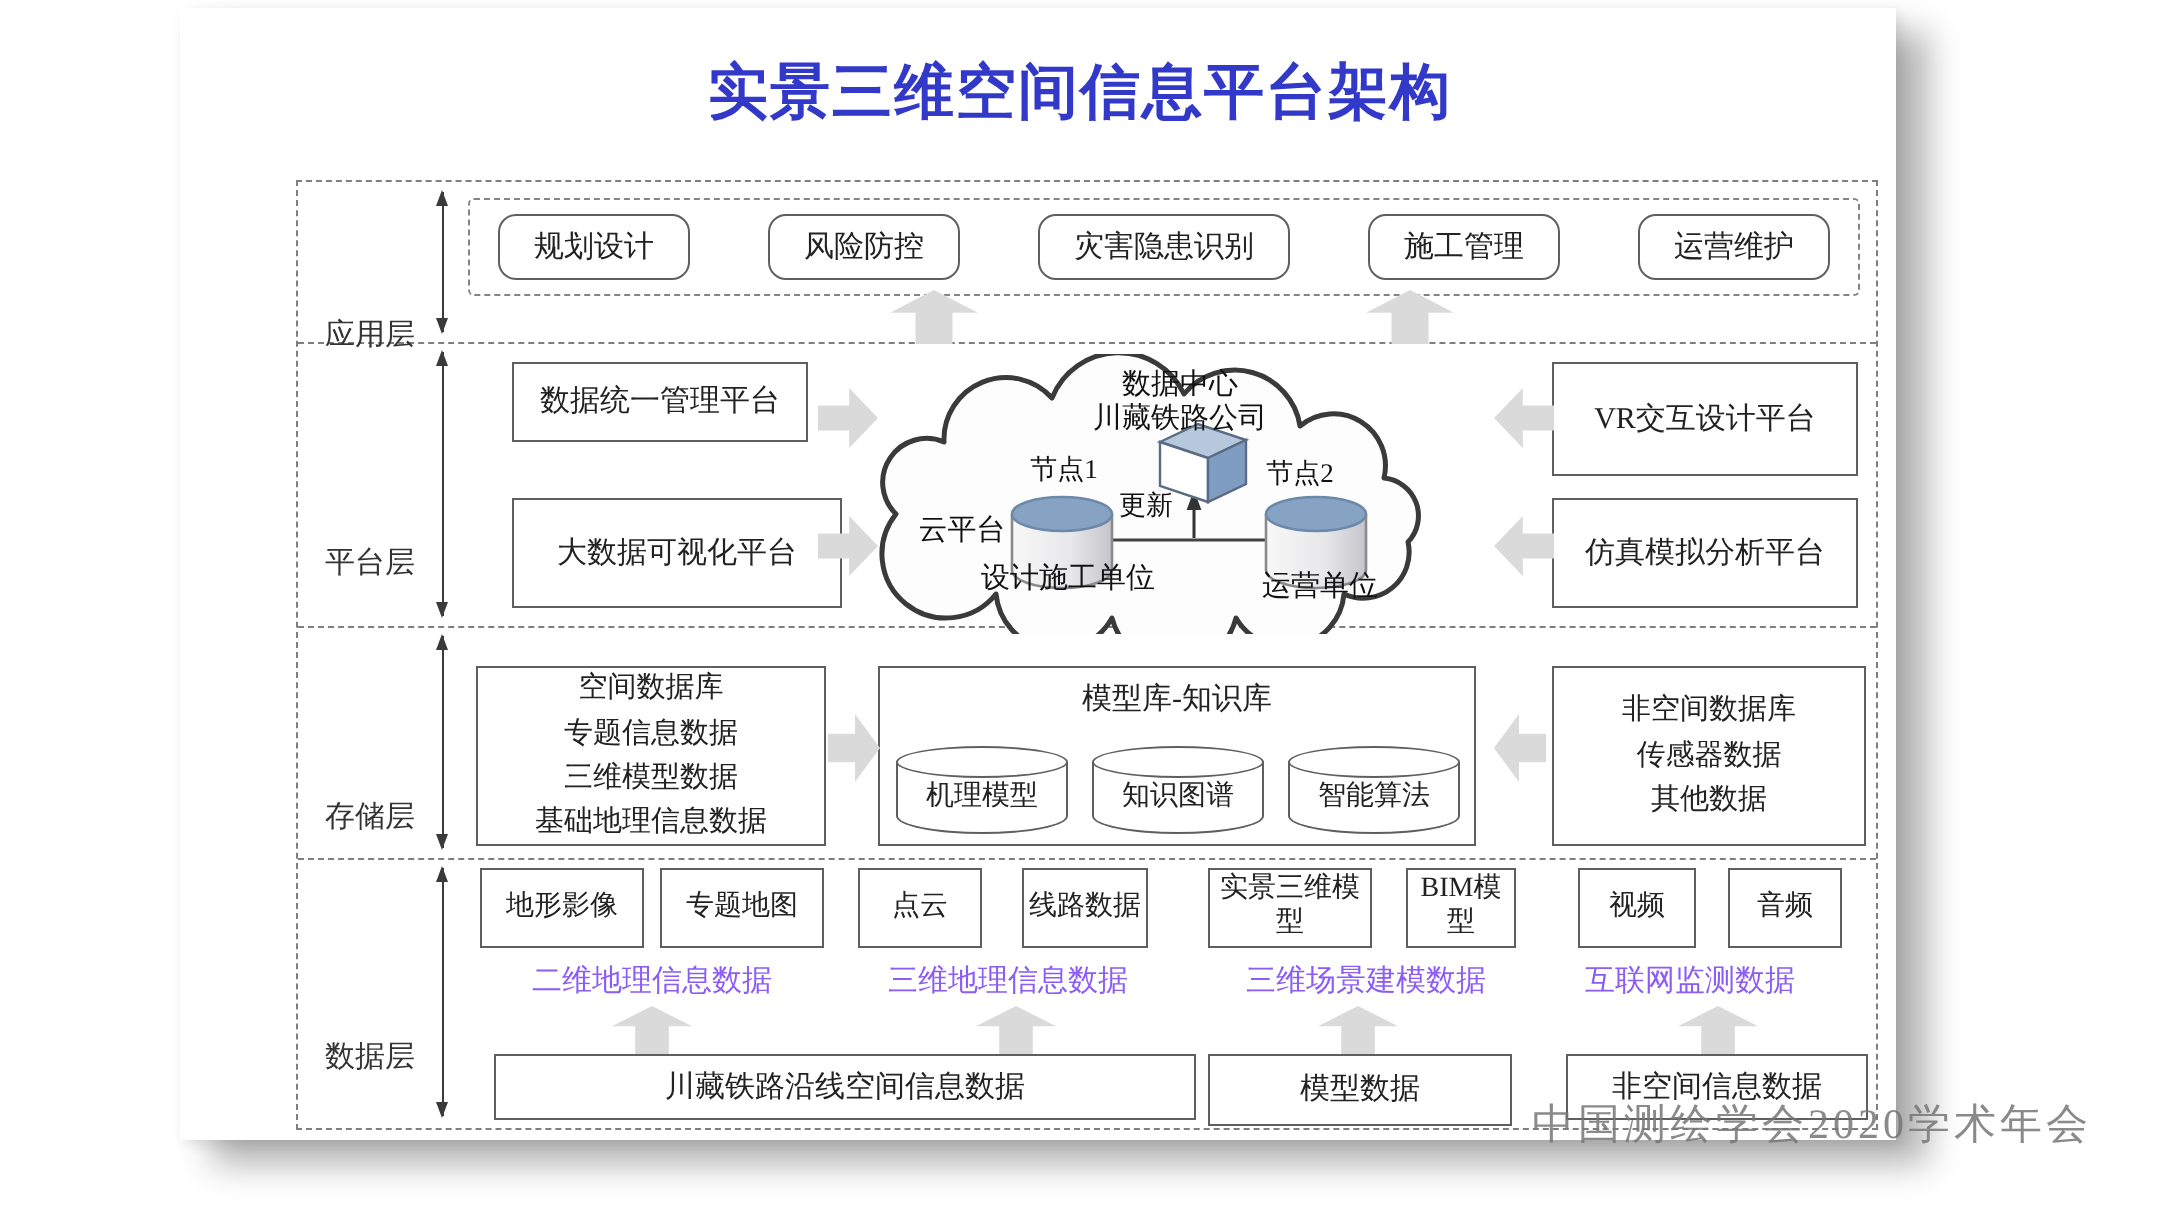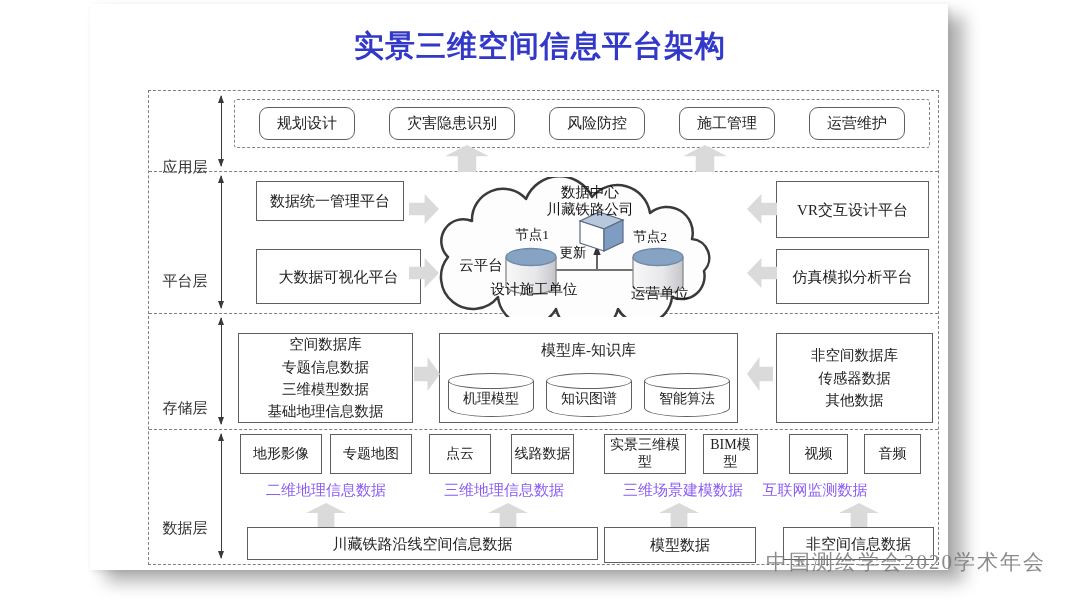--- a/index.html
+++ b/index.html
@@ -16,21 +16,21 @@
   .varrow{position:absolute;left:72px;width:0;border-left:1.4px solid #3a3a3a;}
   .varrow::before{content:"";position:absolute;top:-1px;left:-4.4px;border-left:3.5px solid transparent;
     border-right:3.5px solid transparent;border-bottom:8px solid #3a3a3a;}
   .varrow::after{content:"";position:absolute;bottom:-1px;left:-4.4px;border-left:3.5px solid transparent;
     border-right:3.5px solid transparent;border-top:8px solid #3a3a3a;}
   .bx{position:absolute;background:#fff;border:1.3px solid #5f5f5f;display:flex;flex-direction:column;
       align-items:center;justify-content:center;text-align:center;font-size:14px;line-height:1.2;
       box-sizing:border-box;padding:2px;}
   .appwrap{position:absolute;left:85px;top:8px;width:696px;height:49px;border:1.5px dashed #848484;
            border-radius:3px;display:flex;align-items:center;justify-content:space-between;
-           padding:0 24px;box-sizing:border-box;}
+           padding:0 14px;box-sizing:border-box;}
   .app-box{position:static;background:#fff;border:1.3px solid #5f5f5f;border-radius:9px;
            padding:6px 17px;font-size:15px;white-space:nowrap;}
   .ar-up{position:absolute;background:#dadada;
      clip-path:polygon(50% 0,100% 42%,71% 42%,71% 100%,29% 100%,29% 42%,0 42%);z-index:3;}
   .ar-right{position:absolute;background:#dadada;
      clip-path:polygon(0 29%,52% 29%,52% 0,100% 50%,52% 100%,52% 71%,0 71%);}
   .ar-left{position:absolute;background:#dadada;
      clip-path:polygon(100% 29%,48% 29%,48% 0,0 50%,48% 100%,48% 71%,100% 71%);}
   .cloud{position:absolute;left:285px;top:86px;width:310px;height:140px;}
   .cloud svg{position:absolute;left:0;top:0;}
@@ -62,22 +62,22 @@
     <div class="layer-label" style="top:144px">平台层</div>
     <div class="layer-label" style="top:271px">存储层</div>
     <div class="layer-label" style="top:391px">数据层</div>
     <div class="varrow" style="top:5px;height:70px"></div>
     <div class="varrow" style="top:85px;height:132px"></div>
     <div class="varrow" style="top:227px;height:106px"></div>
     <div class="varrow" style="top:343px;height:124px"></div>
 
     <div class="appwrap">
       <div class="app-box">规划设计</div>
+      <div class="app-box">风险防控</div>
       <div class="app-box">灾害隐患识别</div>
-      <div class="app-box">风险防控</div>
       <div class="app-box">施工管理</div>
       <div class="app-box">运营维护</div>
     </div>
     <div class="ar-up" style="left:296px;top:54px;width:44px;height:27px"></div>
     <div class="ar-up" style="left:534px;top:54px;width:44px;height:27px"></div>
 
     <div class="bx" style="left:107px;top:90px;width:148px;height:40px;font-size:15px">数据统一管理平台</div>
     <div class="bx" style="left:107px;top:158px;width:165px;height:55px;font-size:15px">大数据可视化平台</div>
     <div class="bx" style="left:627px;top:90px;width:153px;height:57px;font-size:15px">VR交互设计平台</div>
     <div class="bx" style="left:627px;top:158px;width:153px;height:55px;font-size:15px">仿真模拟分析平台</div>
@@ -162,21 +162,21 @@
     <div class="bx" style="left:280px;top:343px;width:62px;height:40px">点云</div>
     <div class="bx" style="left:362px;top:343px;width:63px;height:40px">线路数据</div>
     <div class="bx" style="left:455px;top:343px;width:82px;height:40px">实景三维模型</div>
     <div class="bx" style="left:554px;top:343px;width:55px;height:40px">BIM模型</div>
     <div class="bx" style="left:640px;top:343px;width:59px;height:40px">视频</div>
     <div class="bx" style="left:715px;top:343px;width:57px;height:40px">音频</div>
 
     <div class="grp-label" style="left:177px;top:390px">二维地理信息数据</div>
     <div class="grp-label" style="left:355px;top:390px">三维地理信息数据</div>
     <div class="grp-label" style="left:534px;top:390px">三维场景建模数据</div>
-    <div class="grp-label" style="left:666px;top:390px">互联网监测数据</div>
+    <div class="grp-label" style="left:696px;top:390px">互联网监测数据</div>
 
     <div class="ar-up" style="left:157px;top:412px;width:40px;height:24px"></div>
     <div class="ar-up" style="left:339px;top:412px;width:40px;height:24px"></div>
     <div class="ar-up" style="left:510px;top:412px;width:40px;height:24px"></div>
     <div class="ar-up" style="left:690px;top:412px;width:40px;height:24px"></div>
 
     <div class="bx" style="left:98px;top:436px;width:351px;height:33px;font-size:15px">川藏铁路沿线空间信息数据</div>
     <div class="bx" style="left:455px;top:436px;width:152px;height:36px;font-size:15px">模型数据</div>
     <div class="bx" style="left:634px;top:436px;width:151px;height:33px;font-size:15px">非空间信息数据</div>
   </div>

